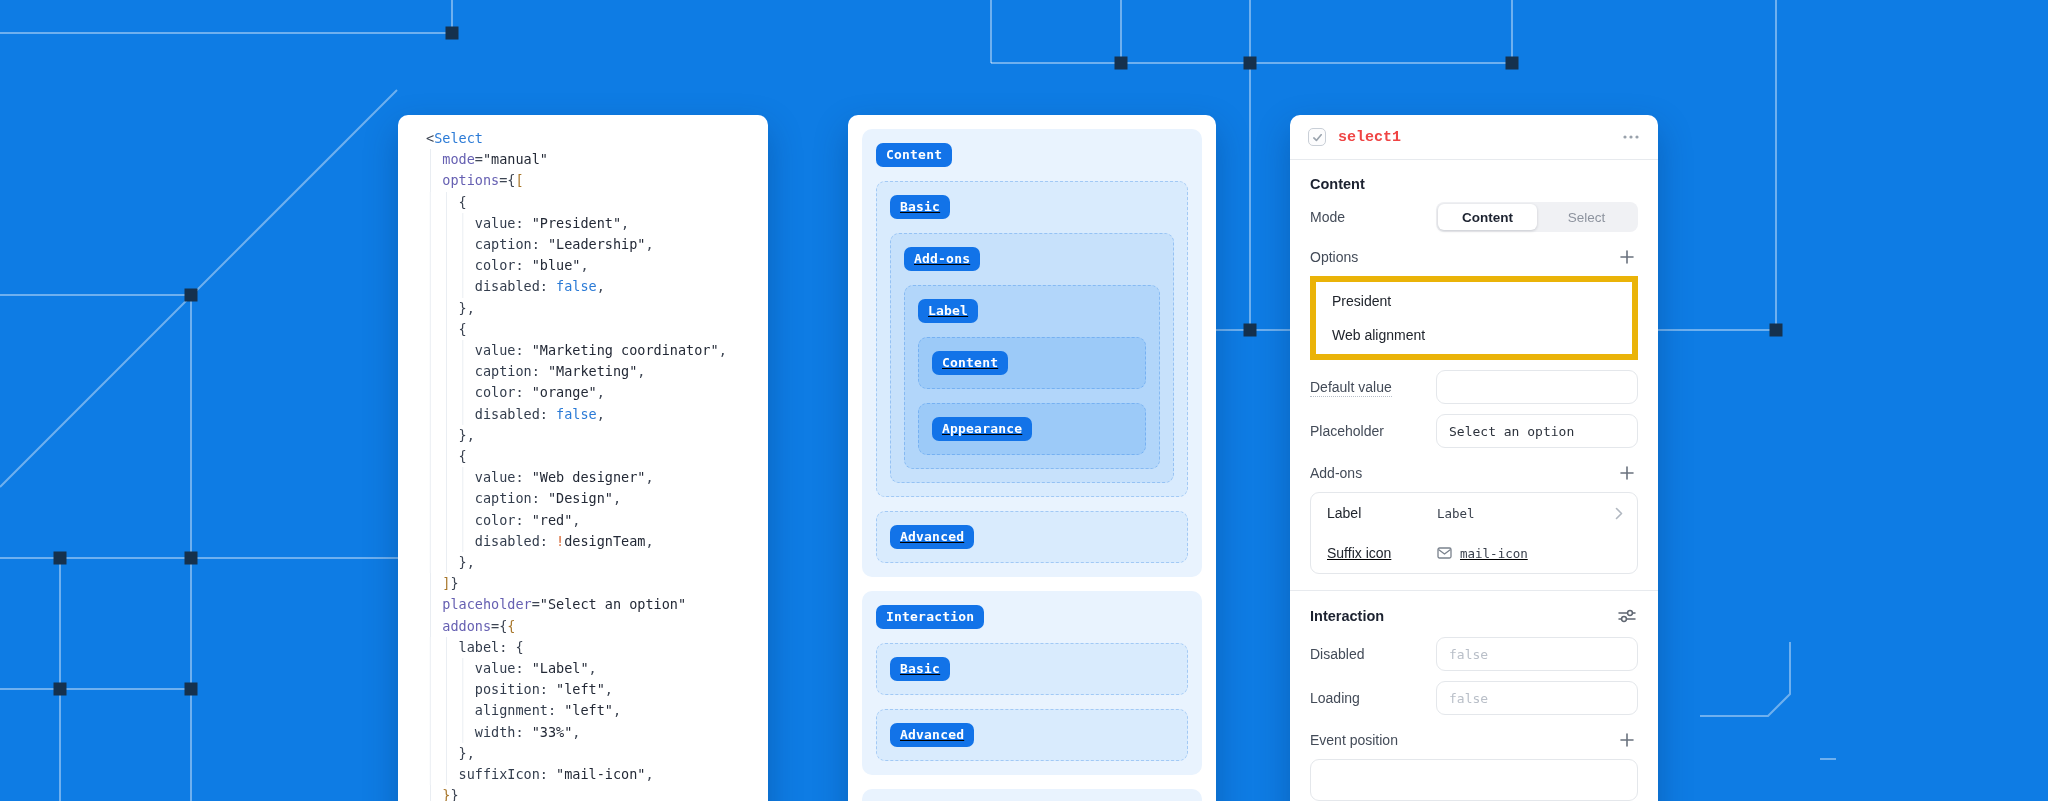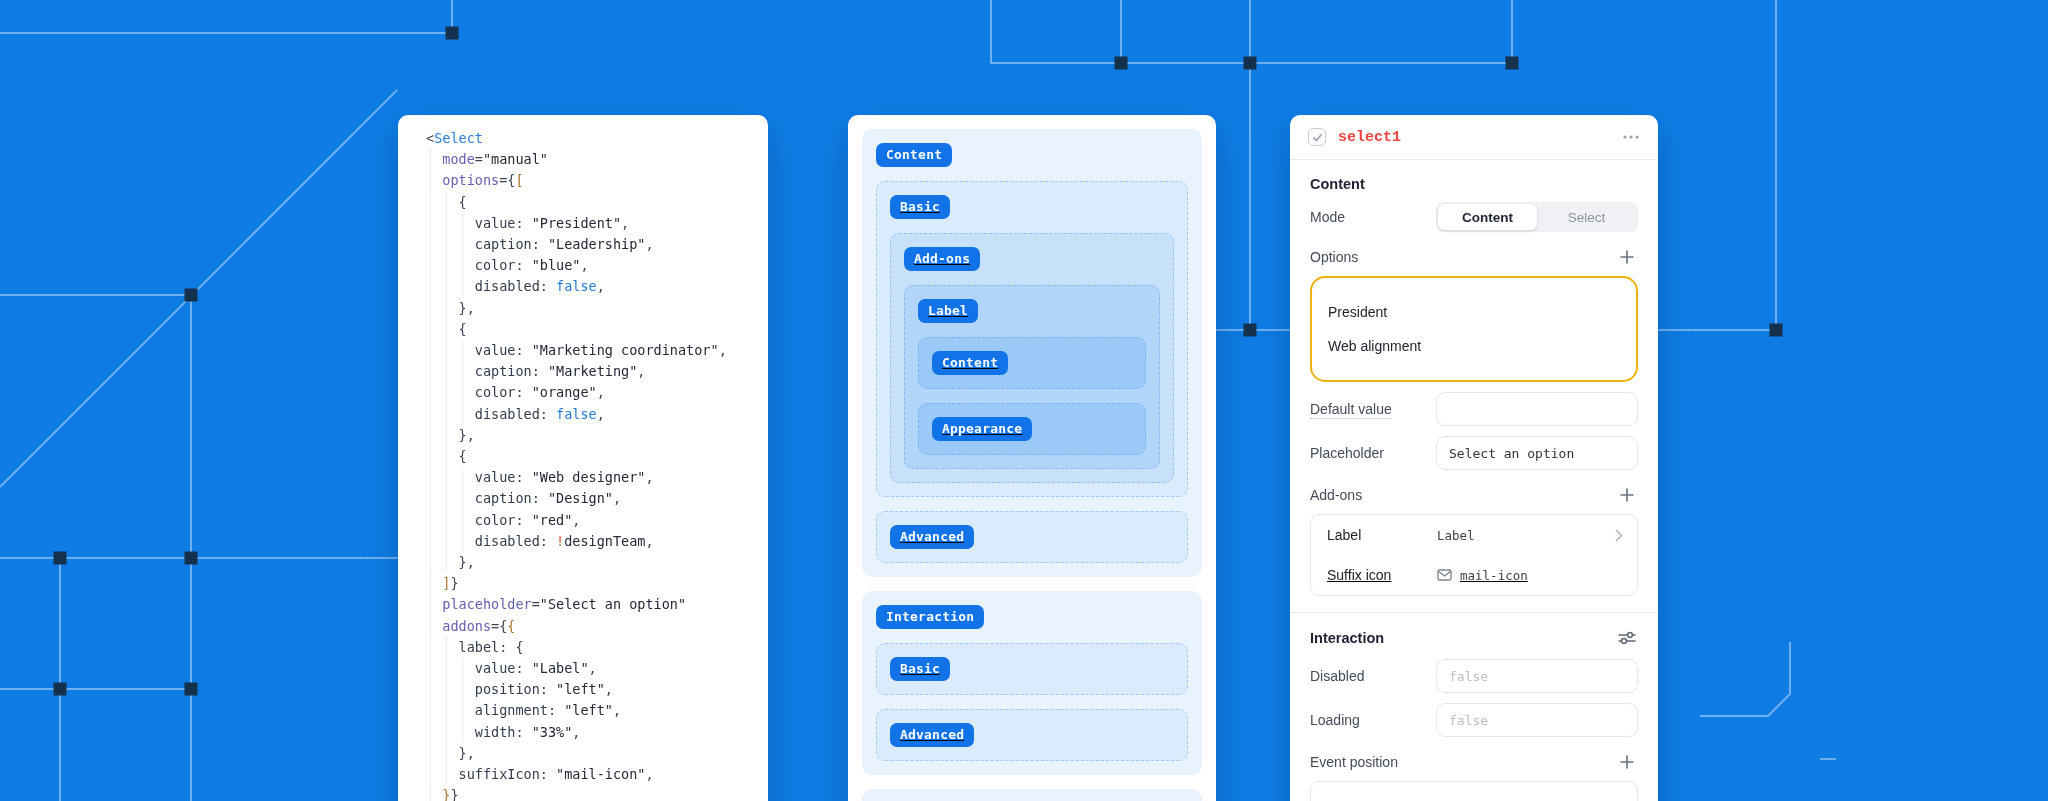--- a/index.html
+++ b/index.html
@@ -71,21 +71,21 @@
   .plabel{font-size:14px;color:#434b58;}
   .dotted-u{border-bottom:1px dotted #b7bec8;padding-bottom:1px;}
   .label-row{display:flex;align-items:center;justify-content:space-between;margin-top:14px;}
   .label-row .insp-h{margin:0;}
   .iconbtn{display:flex;align-items:center;justify-content:center;width:22px;height:22px;cursor:pointer;}
 
   .segmented{background:#f0f1f4;border-radius:8px;padding:2px;display:grid;grid-template-columns:1fr 1fr;height:30px;box-sizing:border-box;}
   .seg{display:flex;align-items:center;justify-content:center;font-size:13.5px;color:#8d939e;border-radius:6px;cursor:pointer;}
   .seg.selected{background:#fff;color:#1d2330;font-weight:bold;box-shadow:0 1px 3px rgba(16,24,40,.18);}
 
-  .listbox{border:2px solid #eab308;border-radius:15px;padding:17px 0;margin-top:8px;}
+  .listbox{border:6px solid #eab308;border-radius:0;padding:2px 0;margin-top:8px;}
   .list-item{padding:7px 16px;font-size:14px;color:#20252d;line-height:20px;cursor:pointer;}
 
   .input{height:34px;box-sizing:border-box;border:1px solid #e4e7eb;border-radius:9px;display:flex;align-items:center;padding:0 12px;cursor:text;}
   .mono{font-family:"DejaVu Sans Mono",monospace;font-size:13px;color:#2c323c;}
   .ph{color:#b9bfc8;}
 
   .card{border:1px solid #e4e7eb;border-radius:9px;margin-top:8px;}
   .card-row{display:grid;grid-template-columns:110px 1fr auto;align-items:center;padding:10px 14px 10px 16px;min-height:40px;box-sizing:border-box;cursor:pointer;}
   .card-row + .card-row{border-top:0;text-decoration:underline;}
   .card-label{font-size:14px;color:#20252d;}

